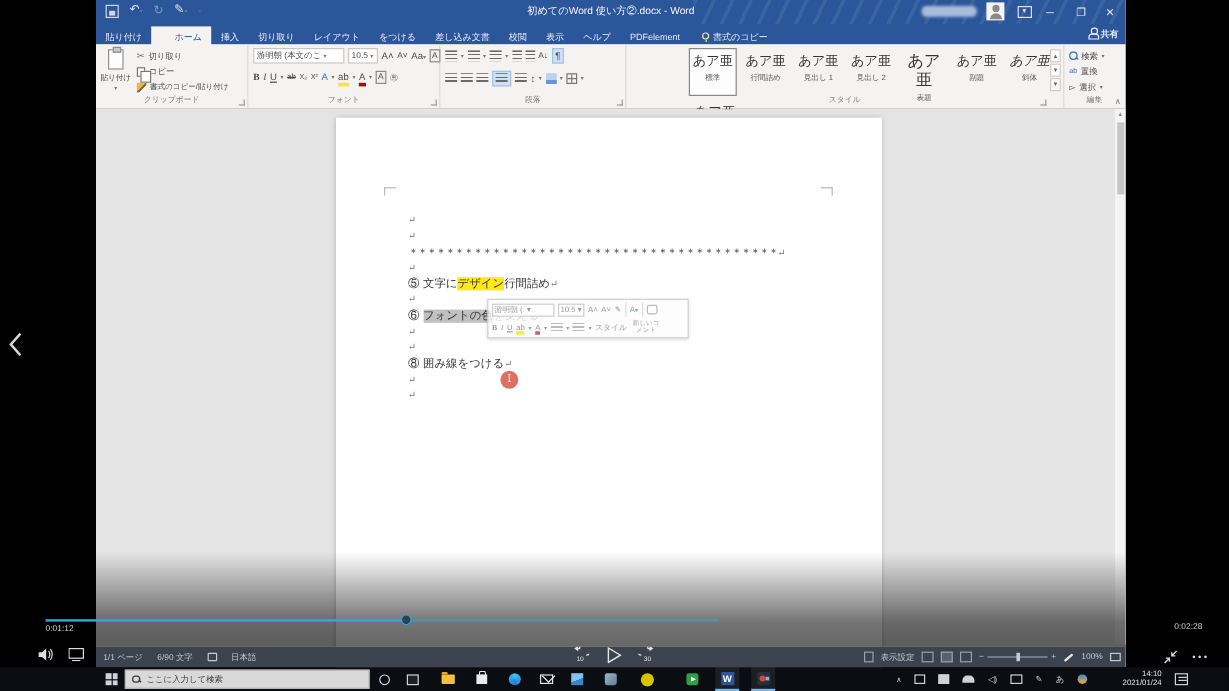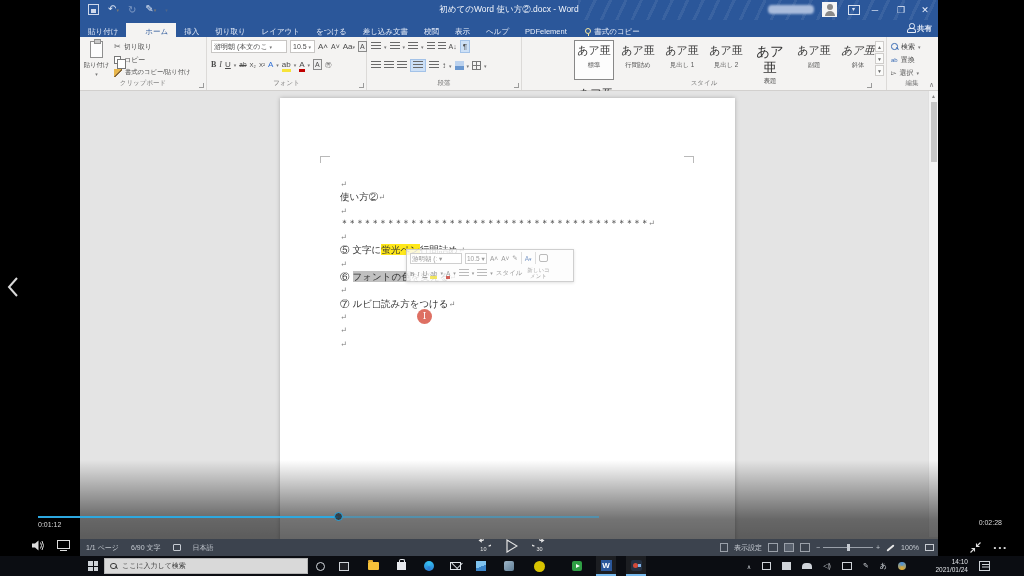--- a/index.html
+++ b/index.html
@@ -383,30 +383,29 @@
 
       <div class="collapse">∧</div>
     </div>
 
     <div class="docarea">
       <div class="page">
         <div class="cmark l"></div>
         <div class="cmark r"></div>
         <div class="doclines" id="doclines">
             <div class="dline"><span class="eol">↵</span></div>
-            <div class="dline"><span>使い方②</span><span class="eol">↵</span></div>
             <div class="dline"><span class="eol">↵</span></div>
             <div class="dline stars"><span>＊＊＊＊＊＊＊＊＊＊＊＊＊＊＊＊＊＊＊＊＊＊＊＊＊＊＊＊＊＊＊＊＊＊＊＊＊＊＊＊</span><span class="eol">↵</span></div>
             <div class="dline"><span class="eol">↵</span></div>
-            <div class="dline"><span>⑤ 文字に</span><span class="seg-yellow">蛍光ペン</span><span>行間詰め</span><span class="eol">↵</span></div>
+            <div class="dline"><span>⑤ 文字に</span><span class="seg-yellow">デザイン</span><span>行間詰め</span><span class="eol">↵</span></div>
             <div class="dline"><span class="eol">↵</span></div>
             <div class="dline"><span>⑥ </span><span class="seg-gray">フォントの色</span><span>を変える</span><span class="eol">↵</span></div>
             <div class="dline"><span class="eol">↵</span></div>
-            <div class="dline"><span>⑦ ルビ□読み方をつける</span><span class="eol">↵</span></div>
-            <div class="dline"><span class="eol">↵</span></div>
+            <div class="dline"><span class="eol">↵</span></div>
+            <div class="dline"><span>⑧ 囲み線をつける</span><span class="eol">↵</span></div>
             <div class="dline"><span class="eol">↵</span></div>
             <div class="dline"><span class="eol">↵</span></div>
           </div>
 
         <div class="minitb">
           <div class="r">
             <span class="bx" style="width:52px;"><span>游明朝 (ː</span> ▾</span>
             <span class="bx" style="width:22px;"><span>10.5</span> ▾</span>
             <span>A˄</span>
             <span>A˅</span>

